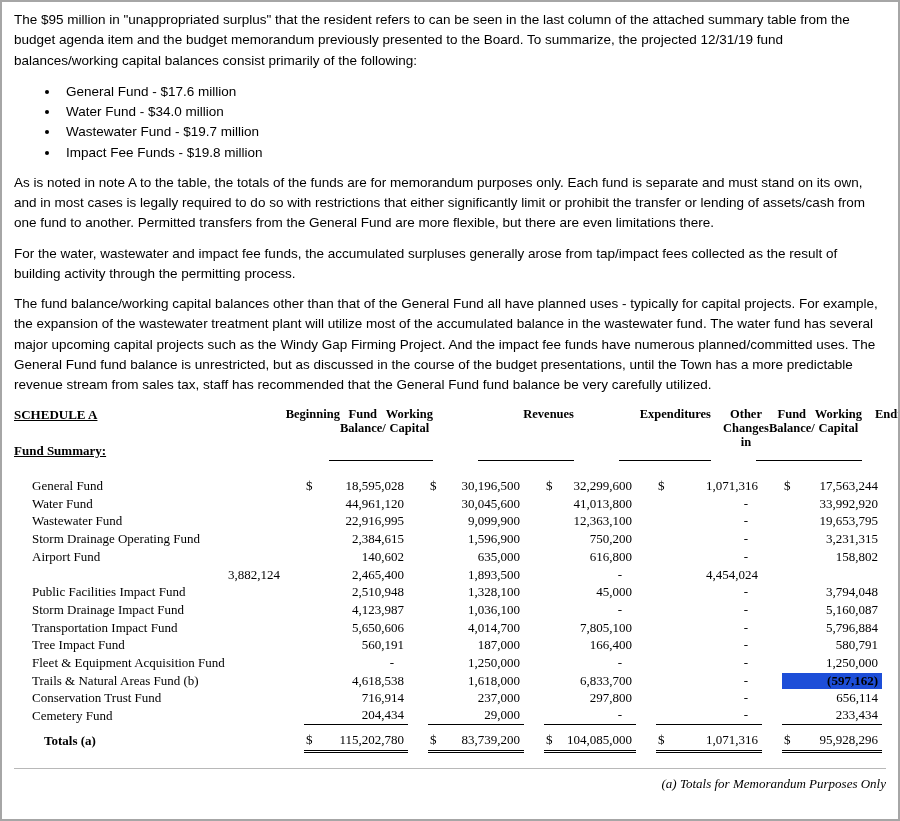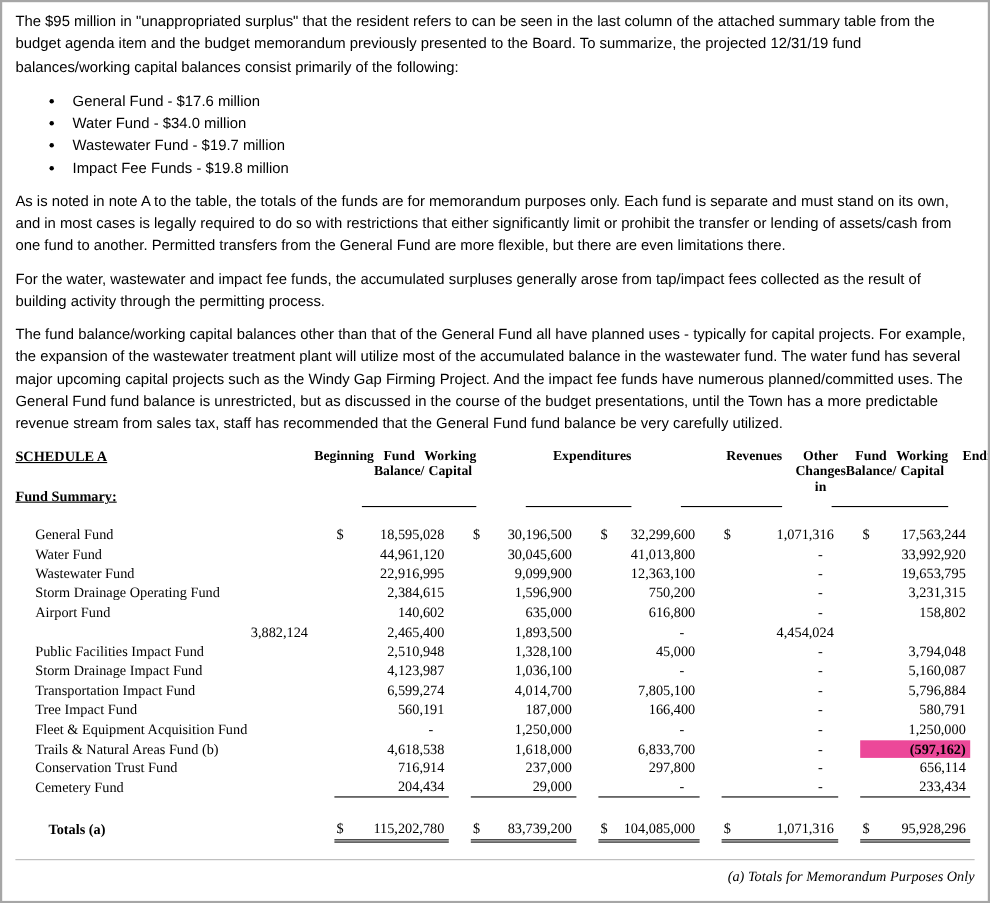--- a/index.html
+++ b/index.html
@@ -55,21 +55,21 @@
     white-space: nowrap;
   }
   .td.num .cur { font-size: 13px; }
   .td.num .val { margin-left: auto; }
   .td.num .val.dash { padding-right: 10px; }
 
   .trow.last .td.num { border-bottom: 1px solid #000; height: 100%; }
 
   .td.num.hl { font-weight: bold; }
 
-  .totals-row { margin-top: 16px; height: 26px; align-items: center; font-size: 13px; }
+  .totals-row { margin-top: 3px; height: 26px; align-items: center; font-size: 13px; }
   .totals-row .td.name { font-weight: bold; padding-left: 30px; }
   .totals-row .td.num { border-bottom: 3px double #000; padding-bottom: 2px; height: 24px; align-items: flex-end; }
 
   
   .footnote-divider { margin-top: 14px; border-top: 1px solid #b8b8b8; }
   .footnotes { margin-top: 6px; }
   .footnote {
     font-family: "Liberation Serif", serif;
     font-style: italic;
     font-size: 13px; line-height: 1.42; text-align: right;
@@ -101,24 +101,24 @@
         <div class="schedule-label">SCHEDULE A</div>
         <div class="fund-summary-label">Fund Summary:</div>
       </div>
 
     <div class="th num-col">
           <div>Beginning</div>
           <div>Fund Balance/</div>
           <div>Working Capital</div>
         </div>
         <div class="th num-col">
+          <div>Revenues</div>
+        </div>
+        <div class="th num-col">
           <div>Expenditures</div>
-        </div>
-        <div class="th num-col">
-          <div>Revenues</div>
         </div>
         <div class="th num-col">
           <div>Other Changes in</div>
           <div>Fund Balance/</div>
           <div>Working Capital</div>
         </div>
         <div class="th num-col">
           <div>Ending</div>
           <div>Fund Balance/</div>
           <div>Working Capital</div>
@@ -307,21 +307,21 @@
           </div>
           <div class="td num">
             <span class="cur"></span>
             <span class="val">5,160,087</span>
           </div>
         </div>
         <div class="trow grid-row">
           <div class="td name">Transportation Impact Fund</div>
           <div class="td num">
             <span class="cur"></span>
-            <span class="val">6,599,274</span>
+            <span class="val">5,650,606</span>
           </div>
           <div class="td num">
             <span class="cur"></span>
             <span class="val">4,014,700</span>
           </div>
           <div class="td num">
             <span class="cur"></span>
             <span class="val">7,805,100</span>
           </div>
           <div class="td num">
@@ -390,21 +390,21 @@
             <span class="val">1,618,000</span>
           </div>
           <div class="td num">
             <span class="cur"></span>
             <span class="val">6,833,700</span>
           </div>
           <div class="td num">
             <span class="cur"></span>
             <span class="val dash">-</span>
           </div>
-          <div class="td num hl" style="background: #ec4899; align-items: flex-end;">
+          <div class="td num hl" style="background: #1d4ed8; align-items: flex-end;">
             <span class="cur"></span>
             <span class="val">(597,162)</span>
           </div>
         </div>
         <div class="trow grid-row">
           <div class="td name">Conservation Trust Fund</div>
           <div class="td num">
             <span class="cur"></span>
             <span class="val">716,914</span>
           </div>

